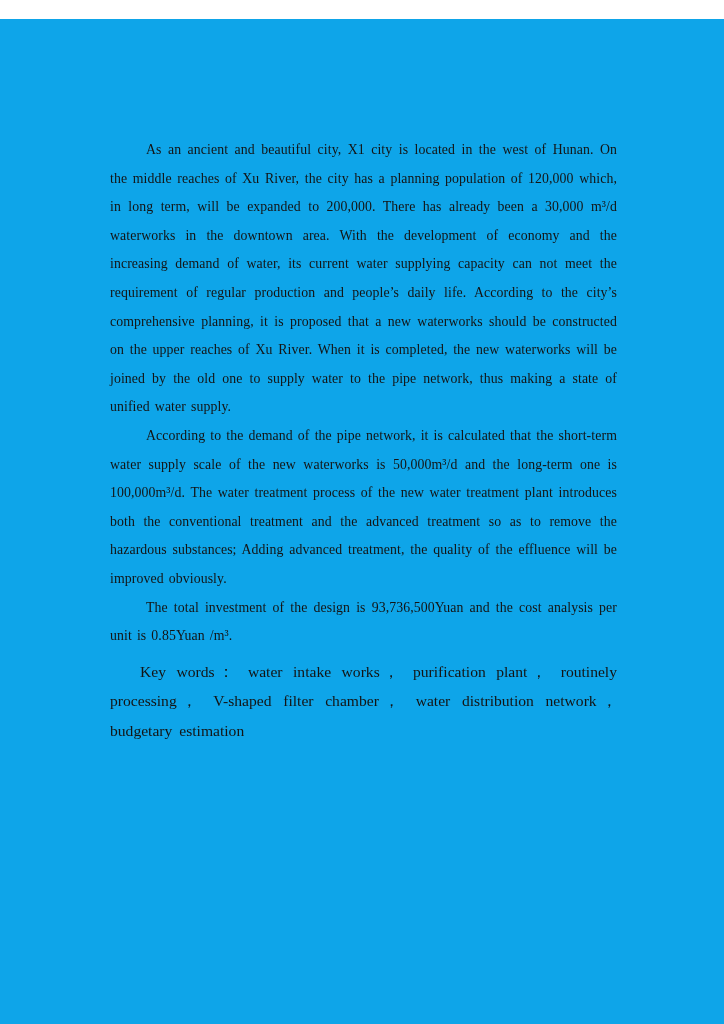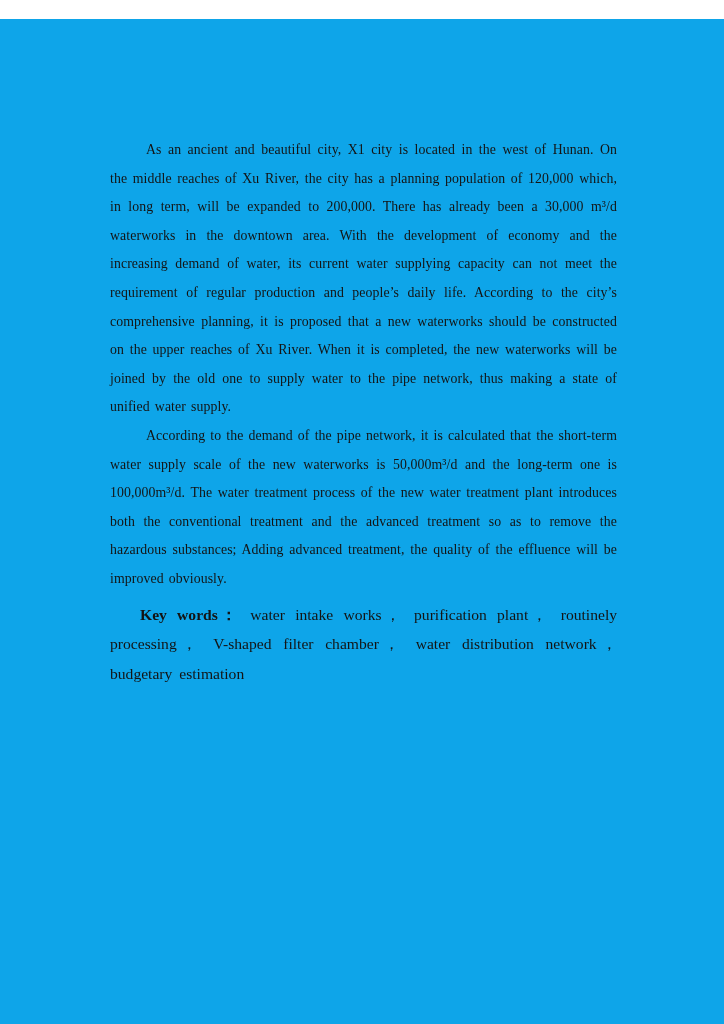--- a/index.html
+++ b/index.html
@@ -34,27 +34,28 @@
     }
     .keywords-para {
       margin: 6px 0 0 0;
       font-size: 15.6px;
       line-height: 29.5px;
       text-align: justify;
       text-indent: 30px;
       word-spacing: 3px;
     }
     .keywords-label {
-      font-weight: bold;
+      font-weight: normal;
     }
   </style>
 </head>
 <body>
 
 <div class="page">
   <div class="content">
     <p class="body-para">As an ancient and beautiful city, X1 city is located in the west of Hunan. On the middle reaches of Xu River, the city has a planning population of 120,000 which, in long term, will be expanded to 200,000. There has already been a 30,000 m³/d waterworks in the downtown area. With the development of economy and the increasing demand of water, its current water supplying capacity can not meet the requirement of regular production and people’s daily life. According to the city’s comprehensive planning, it is proposed that a new waterworks should be constructed on the upper reaches of Xu River. When it is completed, the new waterworks will be joined by the old one to supply water to the pipe network, thus making a state of unified water supply.</p>
     <p class="body-para">According to the demand of the pipe network, it is calculated that the short-term water supply scale of the new waterworks is 50,000m³/d and the long-term one is 100,000m³/d. The water treatment process of the  new water treatment plant introduces  both the  conventional treatment and the advanced treatment so as to remove the hazardous substances; Adding advanced treatment, the quality of  the effluence will be improved obviously.</p>
+    <p class="body-para">The total investment of the design is 93,736,500Yuan and the cost analysis per unit is 0.85Yuan /m³.</p>
     <p class="keywords-para">
       <span class="keywords-label">Key words：</span><span> water intake works，  purification plant，  routinely processing，  V-shaped filter chamber，  water distribution network，  budgetary estimation</span>
     </p>
   </div>
 </div>
 
 </body></html>

